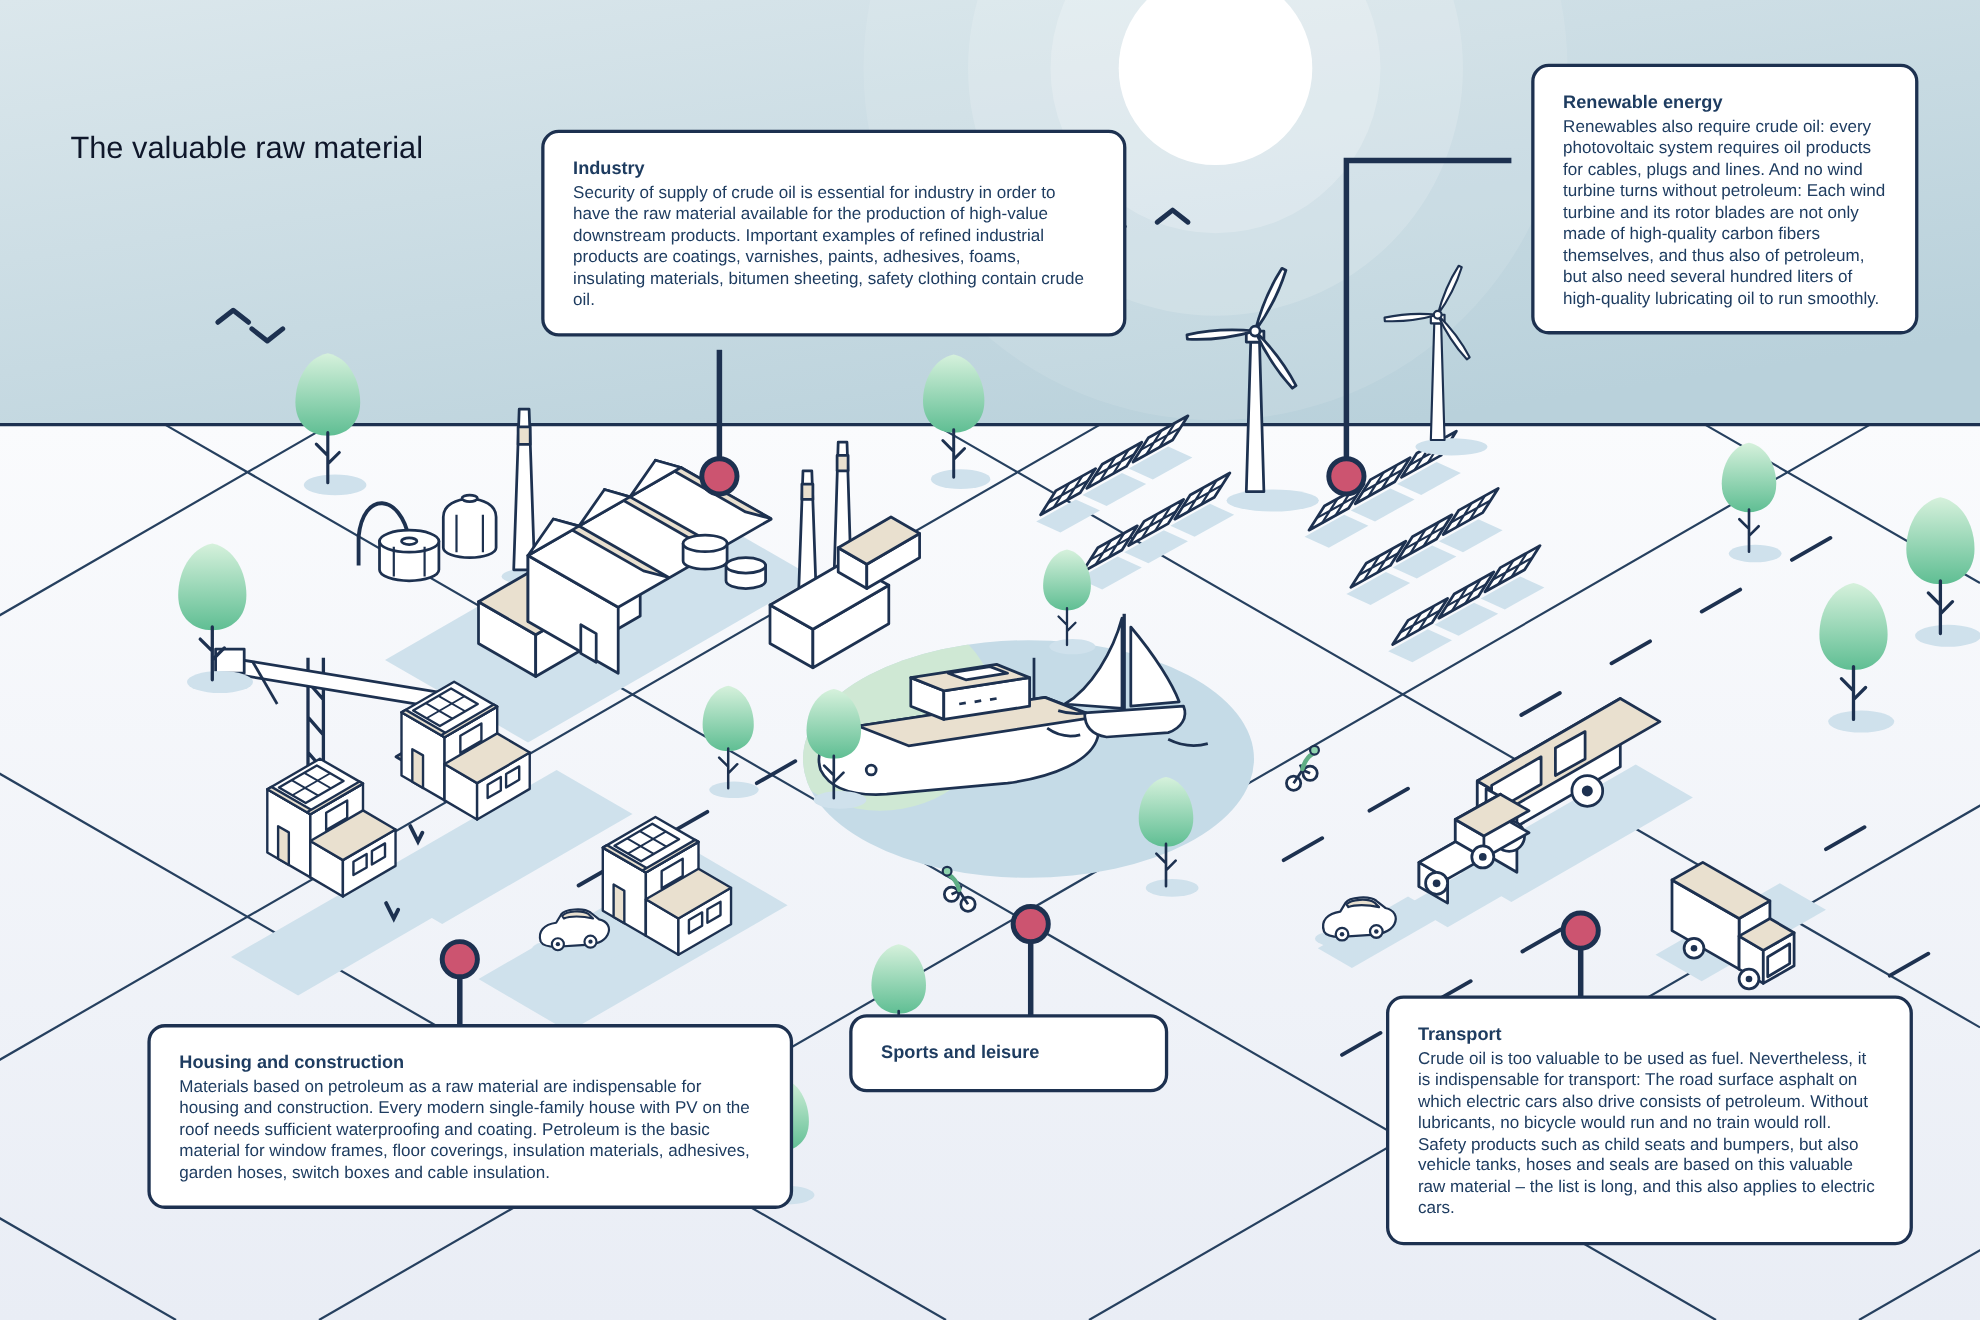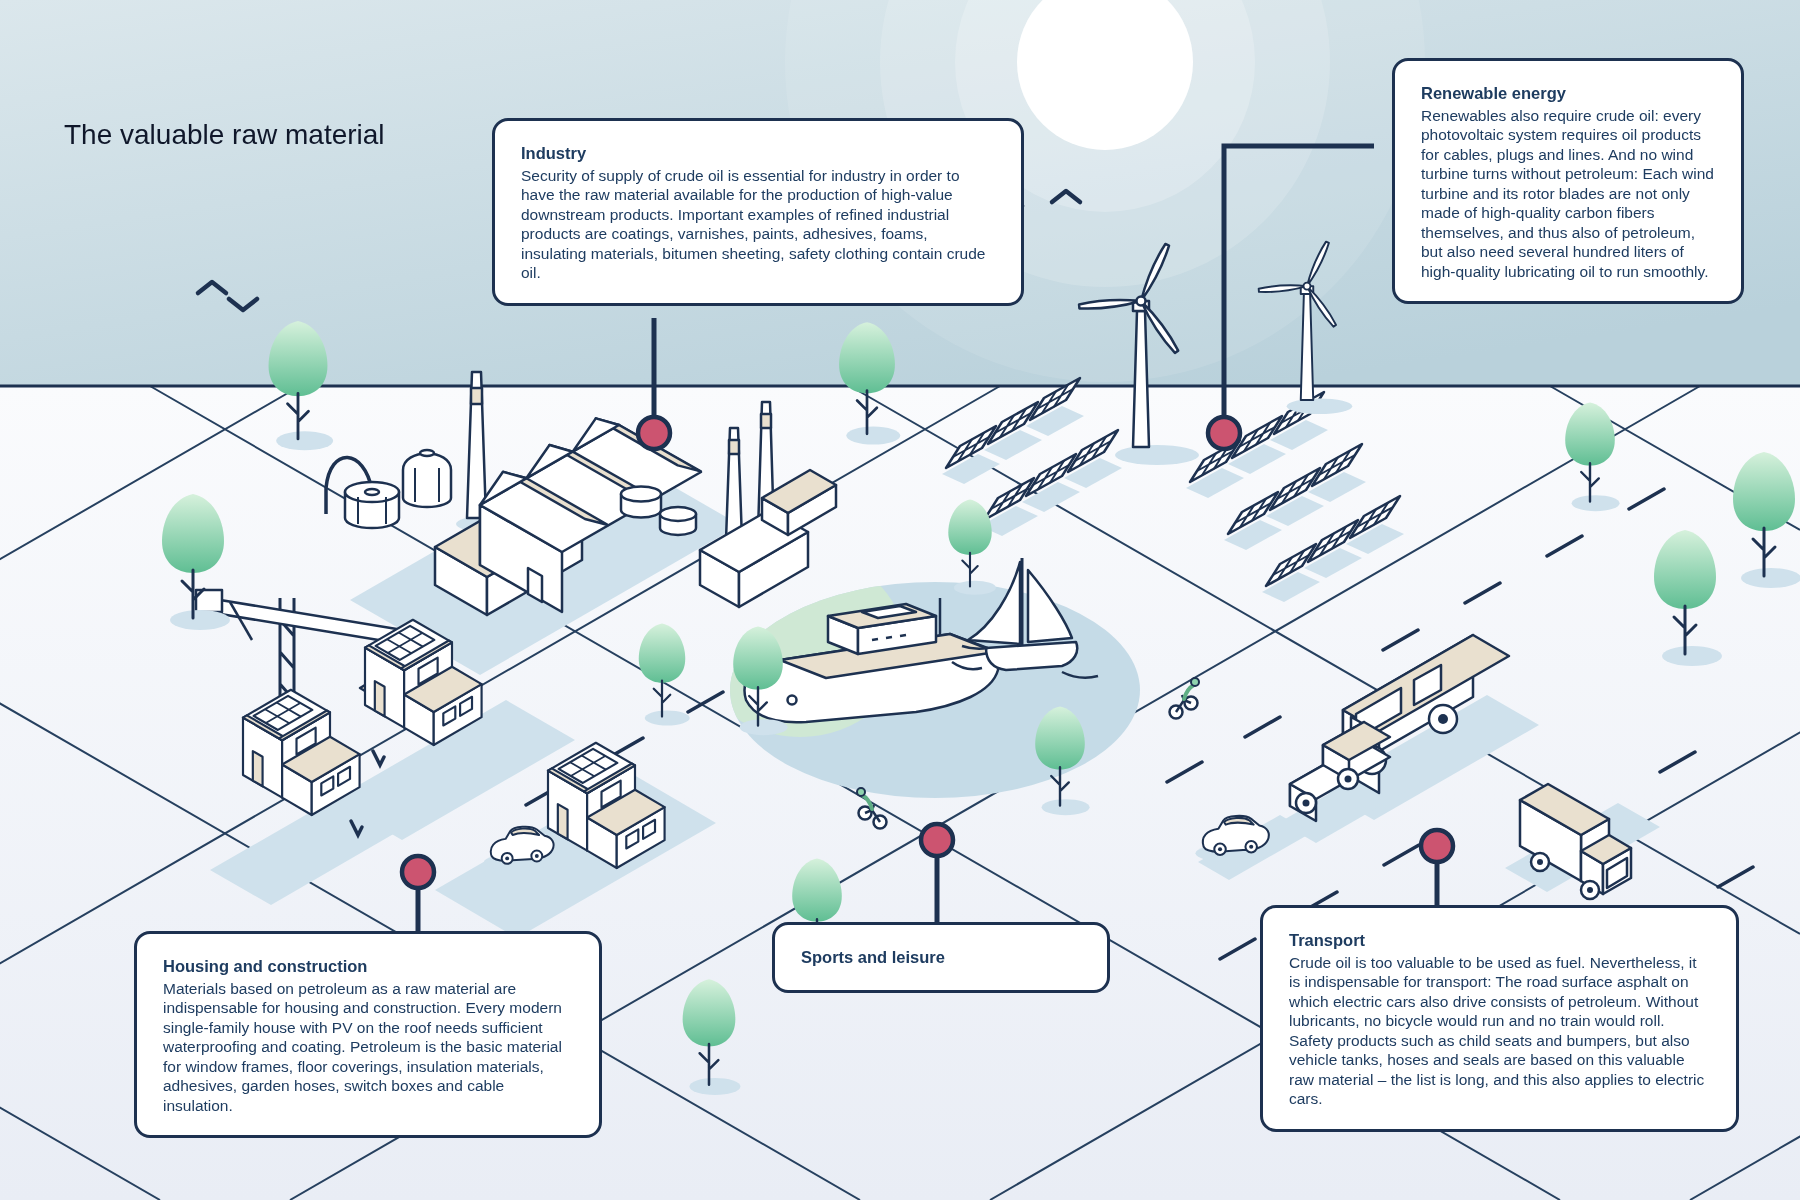--- a/index.html
+++ b/index.html
@@ -25,22 +25,22 @@
   
   .callout{
     position:absolute;box-sizing:border-box;background:#ffffff;
     border:3px solid #1d3150;border-radius:16px;
     padding:22px 26px 20px 26px;color:#1e3c60;
   }
   .callout h3{margin:0 0 2px 0;font-size:16.5px;font-weight:bold;line-height:1.26;}
   .callout p{margin:0;font-size:15.5px;line-height:1.26;}
   .co-industry{left:492px;top:118px;width:532px;}
   .co-renewable{left:1372px;top:58px;width:352px;margin-left:20px;}
-  .co-housing{left:134px;top:931px;width:468px;}
-  .co-sports{left:772px;top:922px;width:338px;}
+  .co-housing{left:134px;top:931px;width:587px;}
+  .co-sports{left:772px;top:922px;width:290px;}
   .co-transport{left:1260px;top:905px;width:479px;}
 </style>
 </head>
 <body>
 
 <svg class="scene" width="1800" height="1200" viewBox="0 0 1800 1200">
   <defs>
     <linearGradient id="skyG" x1="0" y1="0" x2="0.7" y2="1">
       <stop offset="0" stop-color="#dbe7ec"></stop>
         <stop offset="1" stop-color="#b9d1db"></stop>

